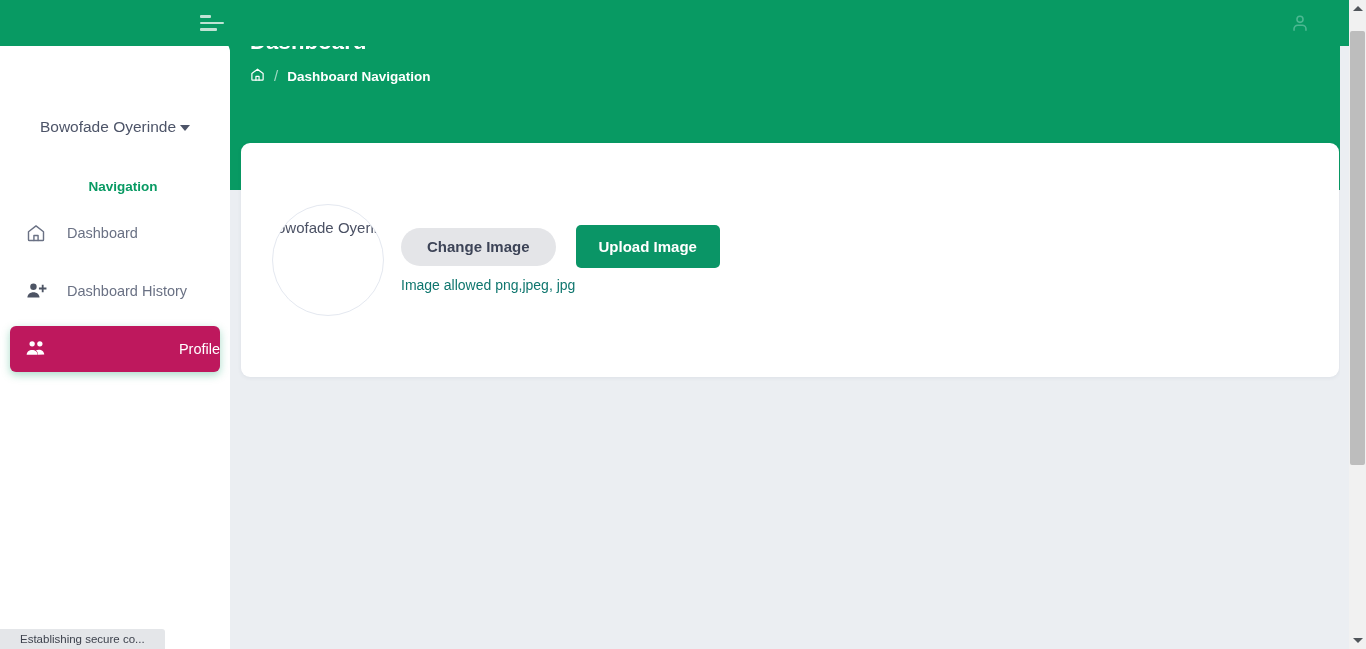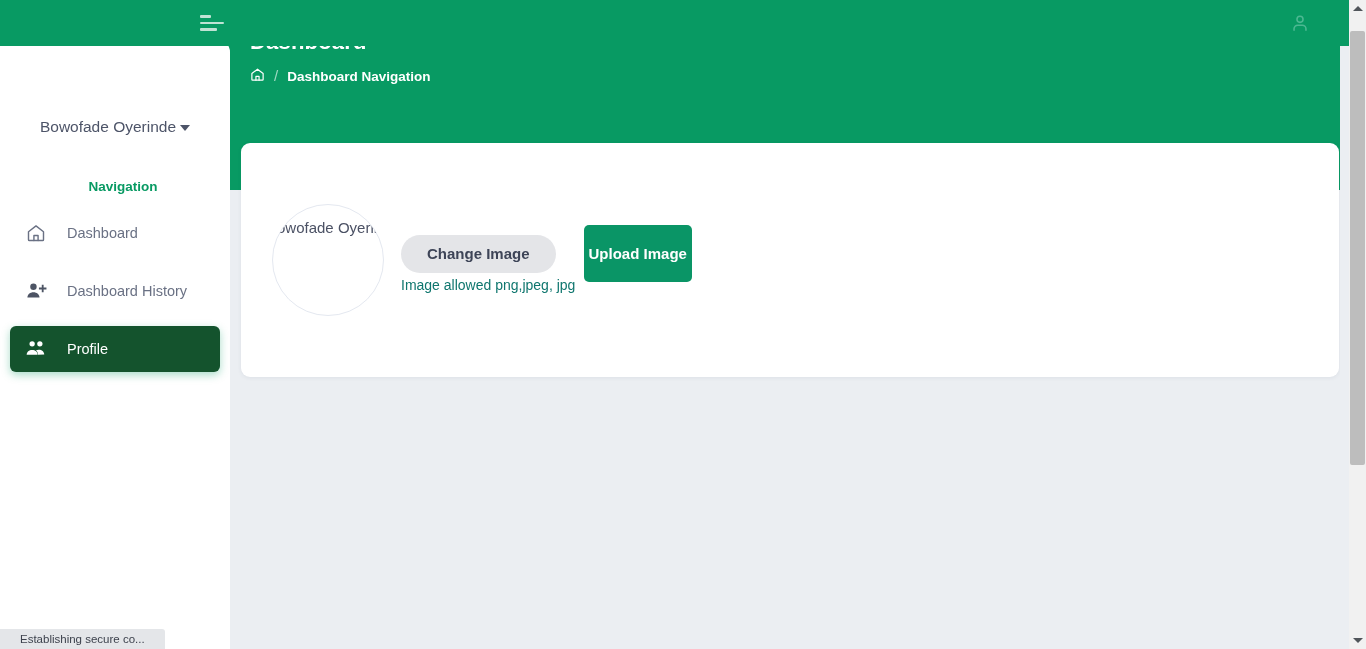--- a/index.html
+++ b/index.html
@@ -147,23 +147,24 @@
     color: #6a7184;
     font-size: 14.5px;
     cursor: pointer;
   }
   .nav-item .nav-ico {
     width: 22px; height: 22px;
     display: flex; align-items: center; justify-content: center;
     flex: 0 0 22px;
   }
   .nav-item.active {
-    background: #14532d;
+    background: #be185d;
     color: #ffffff;
     box-shadow: 0 3px 9px rgba(8,154,99,.35);
+    justify-content: space-between;
   }
 
   
   #card {
     position: absolute;
     left: 241px;
     top: 143px;
     width: 1098px;
     height: 234px;
     background: #ffffff;
@@ -193,39 +194,39 @@
     line-height: 21px;
     white-space: nowrap;
   }
 
   #btn-row {
     position: absolute;
     left: 160px;
     top: 82px;
     display: flex;
     align-items: center;
-    gap: 28px;
+    gap: 20px;
   }
 
   #change-image-btn {
     height: 38px;
     padding: 0 26px;
     border: none;
     border-radius: 19px;
     background: #e4e5e8;
     color: #3d4457;
     font-family: "Liberation Sans", sans-serif;
     font-size: 15px;
     font-weight: bold;
     cursor: pointer;
   }
 
   #upload-image-btn {
-    height: 57px;
-    padding: 0 5px;
+    height: 43px;
+    padding: 0 23px;
     border: none;
     border-radius: 5px;
     background: #0a9566;
     color: #ffffff;
     font-family: "Liberation Sans", sans-serif;
     font-size: 15px;
     font-weight: bold;
     cursor: pointer;
   }
 

